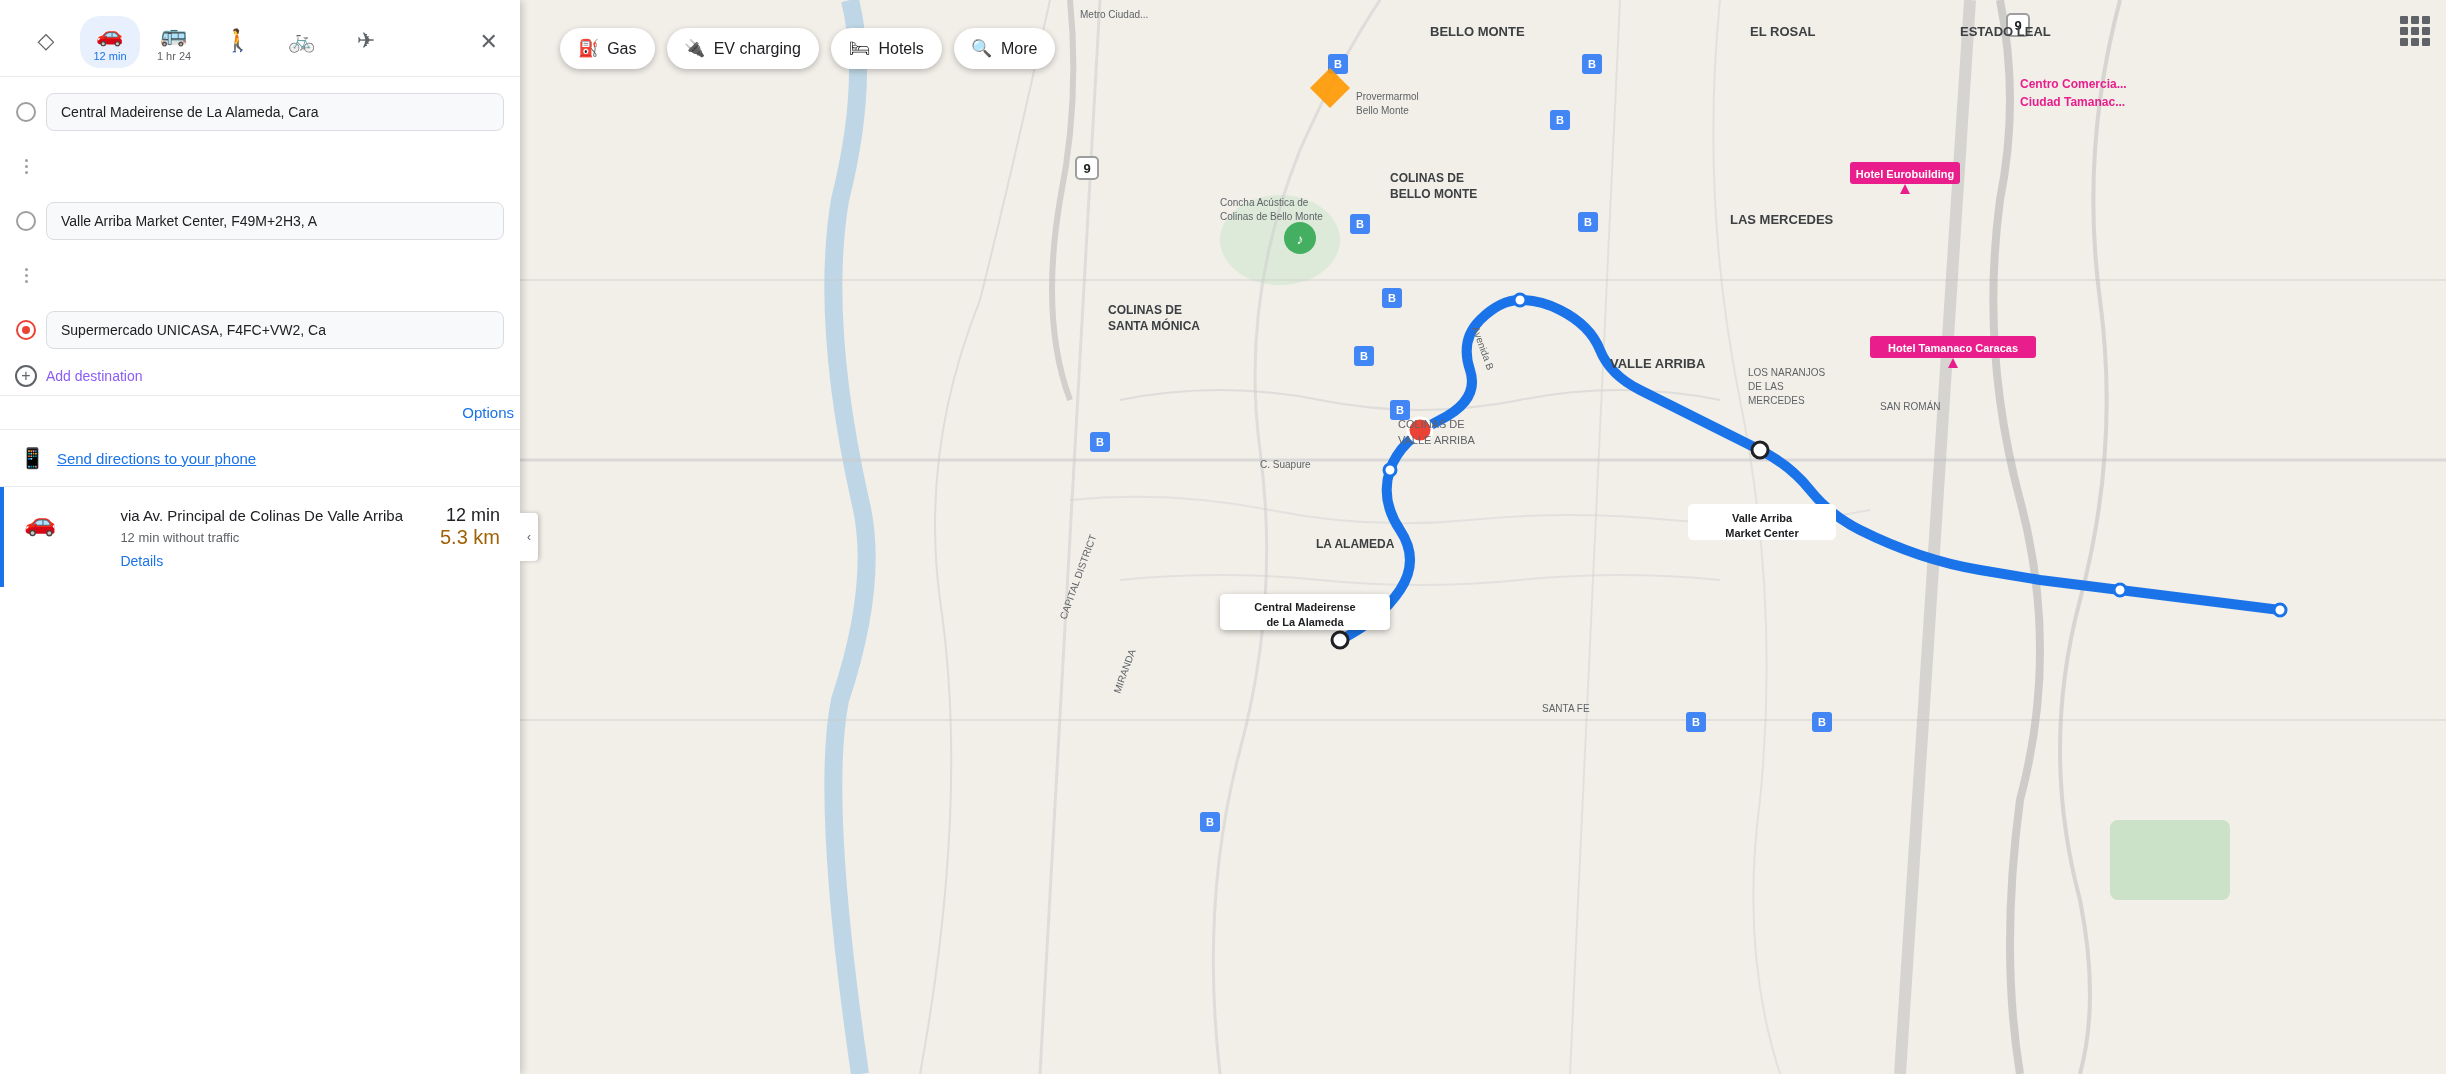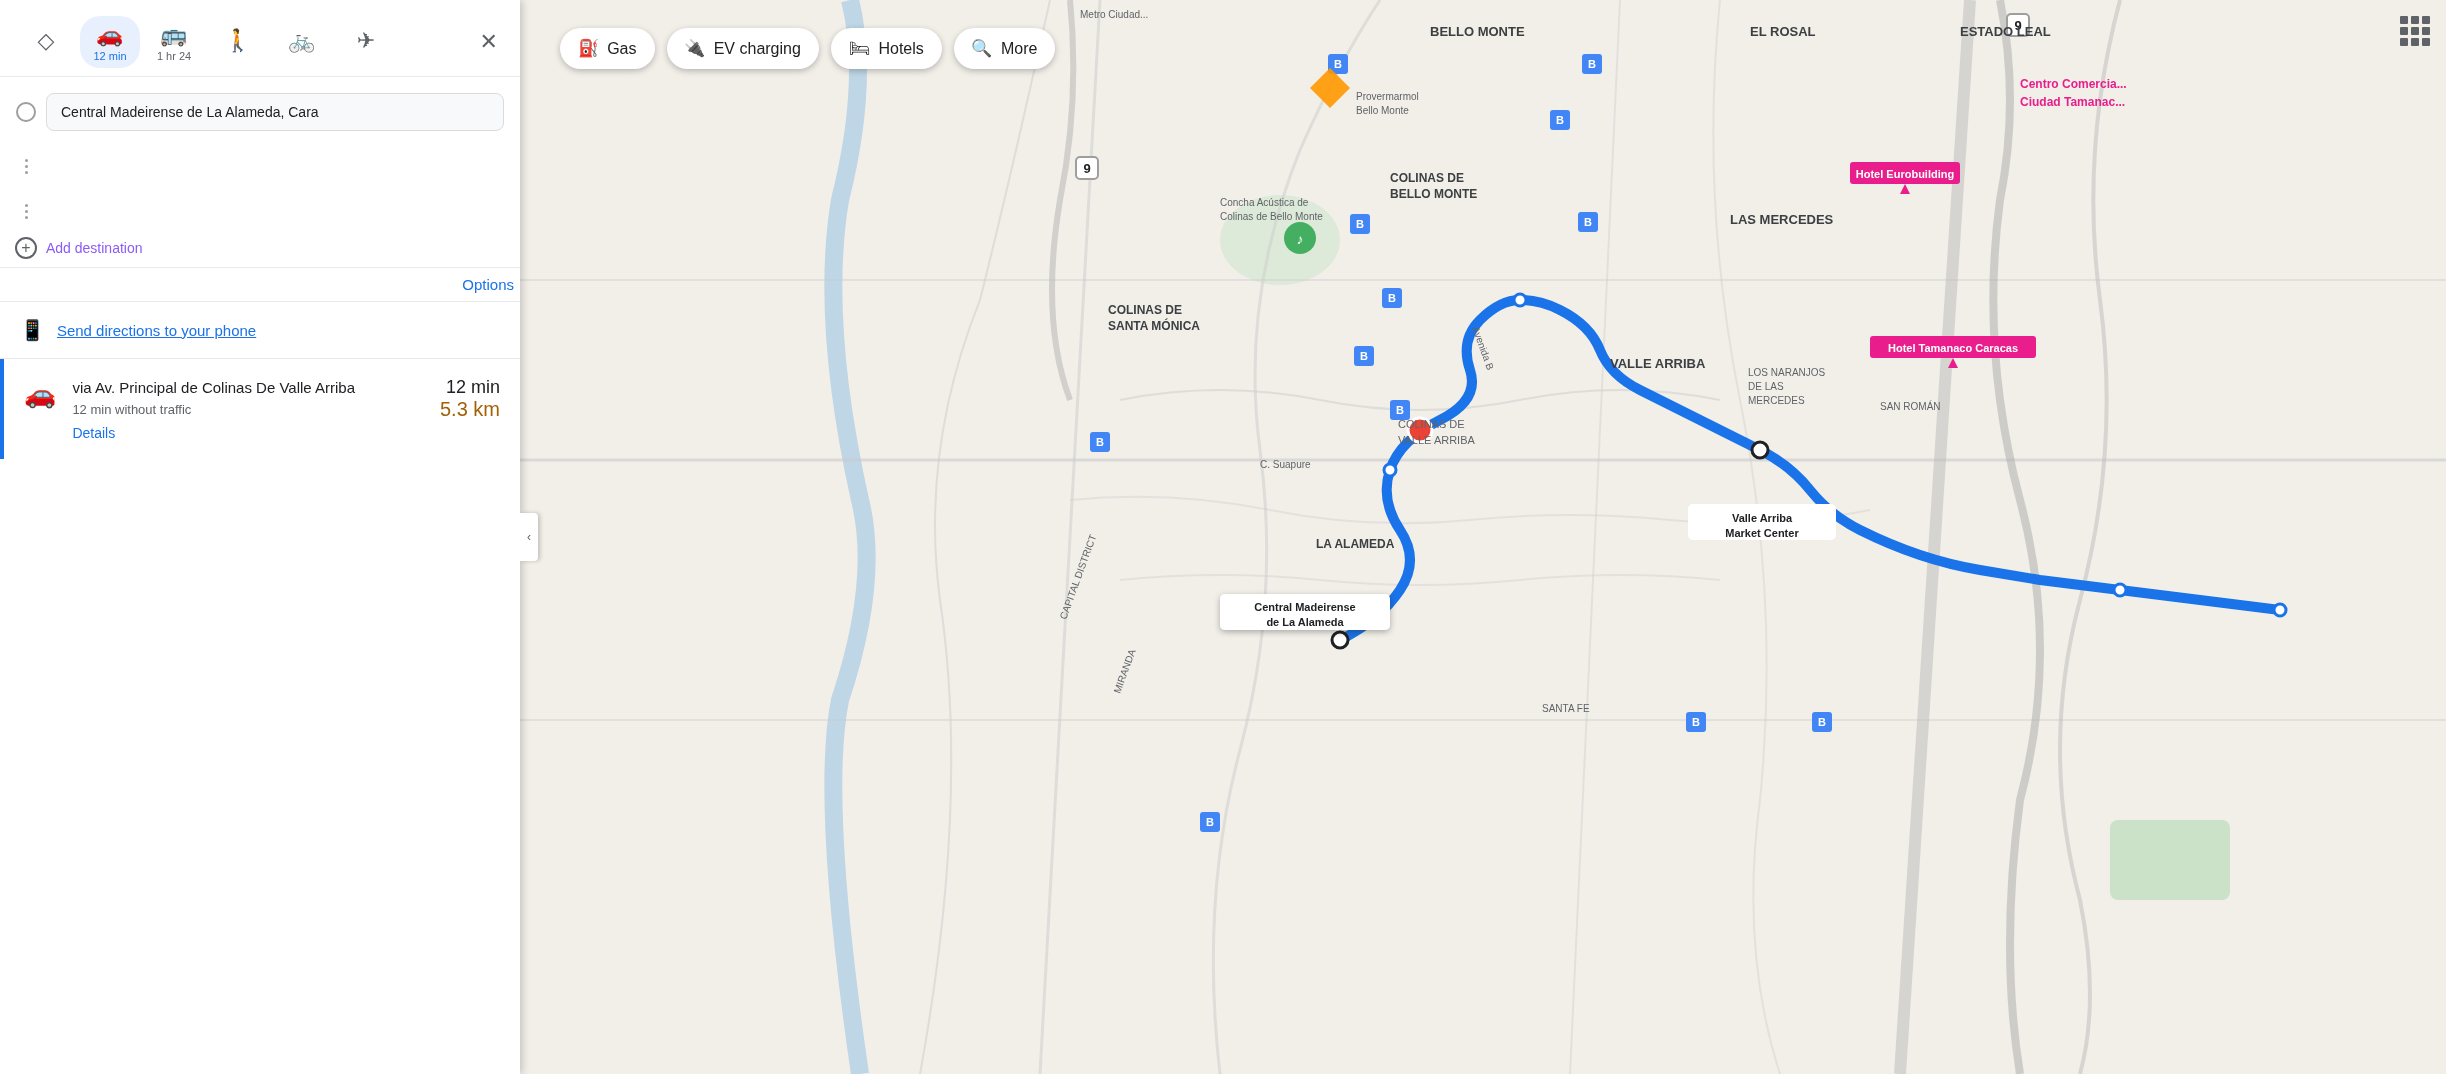--- a/index.html
+++ b/index.html
@@ -181,20 +181,21 @@
       border-left: 4px solid #1a73e8;
       background: #fff;
     }
     .route-car-icon {
       font-size: 26px;
       color: #5f6368;
       margin-top: 2px;
     }
     .route-info {
       flex: 1;
+      margin-left: 48px;
     }
     .route-name {
       font-size: 15px;
       color: #202124;
       line-height: 1.4;
       margin-bottom: 4px;
     }
     .route-sub {
       font-size: 13px;
       color: #5f6368;
@@ -353,29 +354,37 @@
     </div>
 
     <div style="display:flex;align-items:center;gap:10px;padding: 0 0 0 0;">
       <div class="waypoint-dots-line" style="margin-left:9px;">
         <div class="dot-small"></div>
         <div class="dot-small"></div>
         <div class="dot-small"></div>
       </div>
     </div>
 
+    <div class="waypoint-row">
+      <div class="waypoint-dot"></div>
+      <input class="waypoint-input" type="text" value="Valle Arriba Market Center, F49M+2H3, A" style="">
+    </div>
 
     <div style="display:flex;align-items:center;gap:10px;">
       <div class="waypoint-dots-line" style="margin-left:9px;">
         <div class="dot-small"></div>
         <div class="dot-small"></div>
         <div class="dot-small"></div>
       </div>
     </div>
 
+    <div class="waypoint-row">
+      <div class="waypoint-dot destination"></div>
+      <input class="waypoint-input" type="text" value="Supermercado UNICASA, F4FC+VW2, Ca" style="">
+    </div>
   </div>
 
   <div class="add-destination">
     <div style="width:20px;flex-shrink:0;display:flex;justify-content:center;">
       <div class="add-icon">+</div>
     </div>
     <span class="add-label">Add destination</span>
   </div>
 
   <div class="options-bar">

